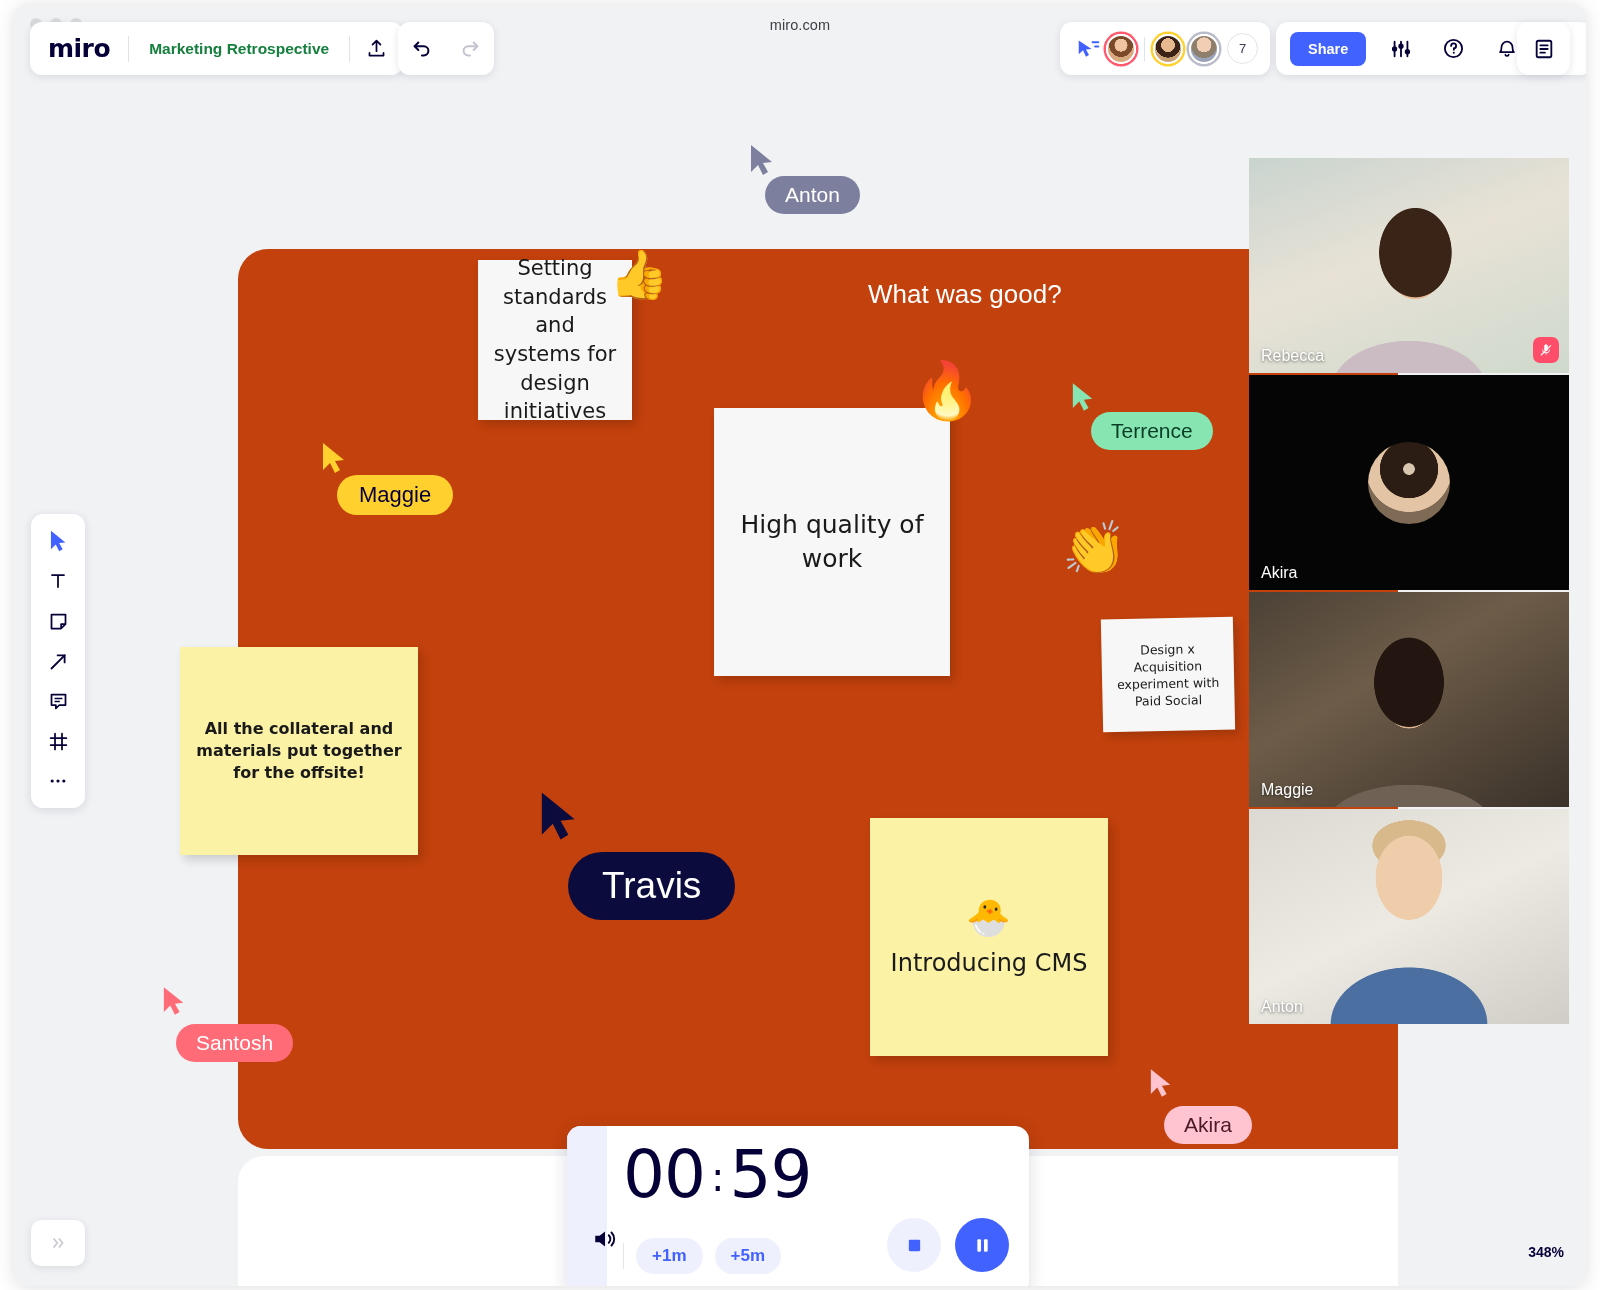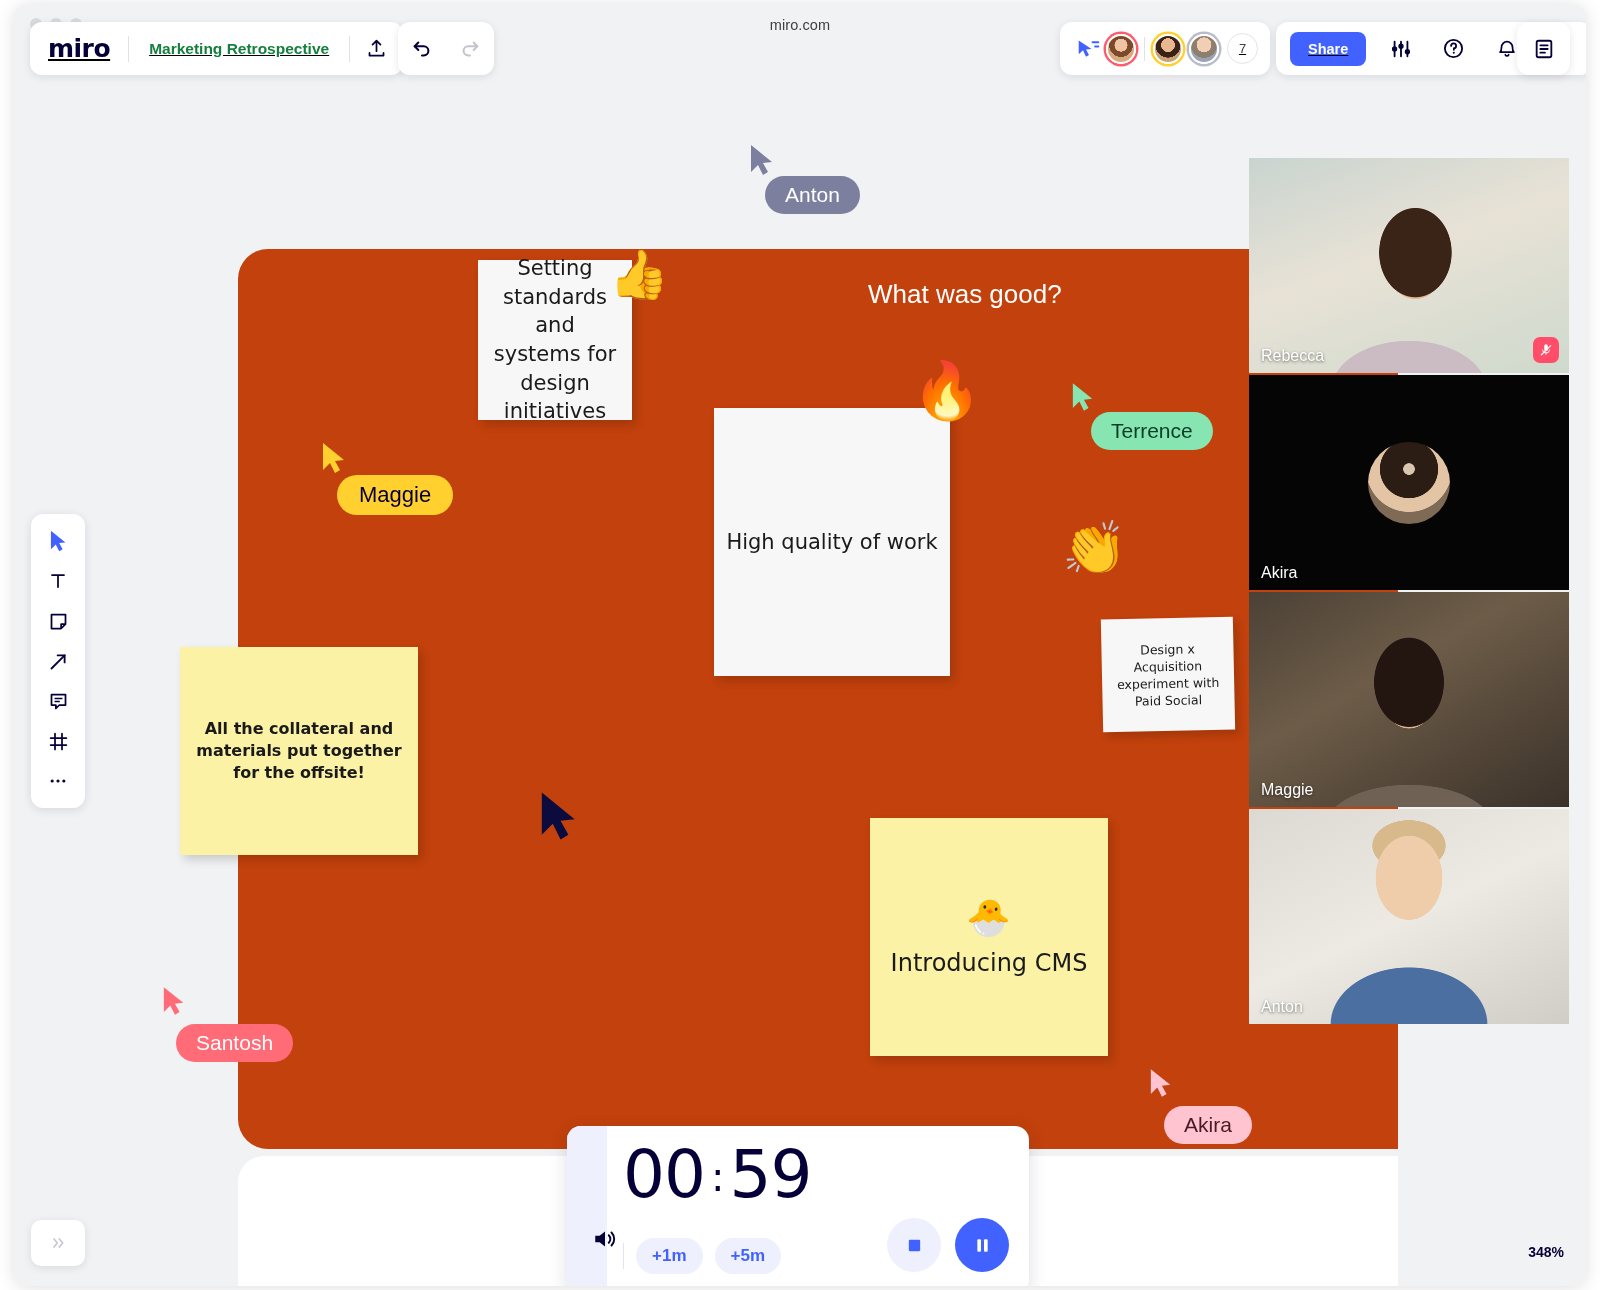--- a/index.html
+++ b/index.html
@@ -56,21 +56,20 @@
   }
 
   
   .topbar { position:absolute; left:0; top:0; width:100%; height:110px; pointer-events:none; }
   .bar-group {
     position:absolute; background:#fff;
     border-radius:12px;
     box-shadow:0 2px 8px rgba(20,24,60,.10);
     display:flex; align-items:center;
     pointer-events:auto;
-    text-decoration:underline;
   }
   .bar-left { left:16px; top:18px; height:53px; padding:0 0 0 18px; }
   .miro-logo {
     font-size:25px; font-weight:700; color:#050038; letter-spacing:-.5px;
     padding-right:18px; font-family:"DejaVu Sans", sans-serif;
   }
   .vsep { width:1px; height:26px; background:#e1e1ea; }
   .board-title { font-size:15.5px; font-weight:700; color:#15803d; padding:0 20px; white-space:nowrap; }
   .icon-btn {
     width:53px; height:53px; display:flex; align-items:center; justify-content:center;
@@ -116,21 +115,21 @@
   
   .note { position:absolute; box-shadow:4px 5px 9px rgba(0,0,0,.16); }
   .note-txt {
     width:100%; height:100%; display:flex; align-items:center; justify-content:center;
     text-align:center; padding:12px; line-height:1.36; color:#1a1a1a;
     font-family:"DejaVu Sans", sans-serif;
   }
   .note-a { left:464px; top:214px; width:154px; height:160px; background:#f7f7f8; }
   .note-a .note-txt { font-size:21px; }
   .note-b { left:700px; top:362px; width:236px; height:268px; background:#f7f7f8; }
-  .note-b .note-txt { font-size:21px;border-radius:12px; }
+  .note-b .note-txt { font-size:25px;border-radius:12px; }
   .note-c { left:1088px; top:572px; width:132px; height:113px; background:#f7f7f8; transform:rotate(-1.2deg); }
   .note-c .note-txt { font-size:12.5px; }
   .note-d { left:166px; top:601px; width:238px; height:208px; background:#fbf2a6;font-weight:bold; }
   .note-d .note-txt { font-size:16px; }
   .note-e { left:856px; top:772px; width:238px; height:238px; background:#fbf2a6; }
   .note-e .note-txt { font-size:24px; flex-direction:column; gap:4px; }
   .emoji { position:absolute; font-family:"DejaVu Sans", sans-serif; }
 
   
   .cursor { position:absolute; }
@@ -260,20 +259,21 @@
           <path d="M2 1 L2 28 L9 21 L14 31 L19 28 L14 19 L23 18 Z" fill="#86e5b0"></path>
         </svg>
     </div>
     <div class="clabel" style="left:1077px; top:366px; padding:7px 20px; font-size:21px; background:#86e5b0; color:#0b3d26;">Terrence</div>
 
     <div class="cursor" style="left:524px; top:745px;">
       <svg width="42" height="50" viewBox="0 0 26 32">
           <path d="M2 1 L2 28 L9 21 L14 31 L19 28 L14 19 L23 18 Z" fill="#0c0b3e"></path>
         </svg>
     </div>
+    <div class="clabel" style="left:554px; top:806px; padding:13px 34px; font-size:37px; background:#0c0b3e; color:#fff;">Travis</div>
 
     <div class="cursor" style="left:148px; top:940px;">
       <svg width="24" height="30" viewBox="0 0 26 32">
           <path d="M2 1 L2 28 L9 21 L14 31 L19 28 L14 19 L23 18 Z" fill="#ff6b77"></path>
         </svg>
     </div>
     <div class="clabel" style="left:162px; top:978px; padding:7px 20px; font-size:21px; background:#ff6b77; color:#fff;">Santosh</div>
 
     <div class="cursor" style="left:1135px; top:1022px;">
       <svg width="24" height="30" viewBox="0 0 26 32">

